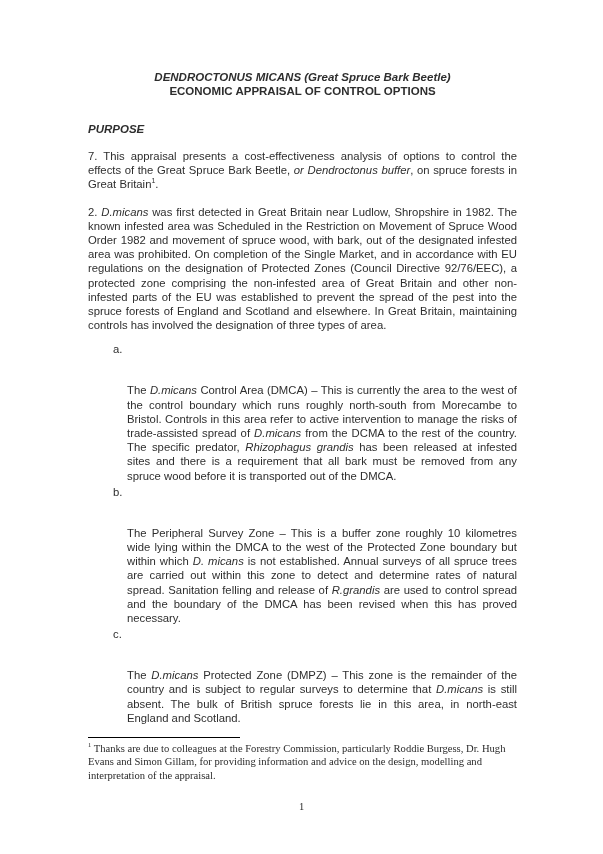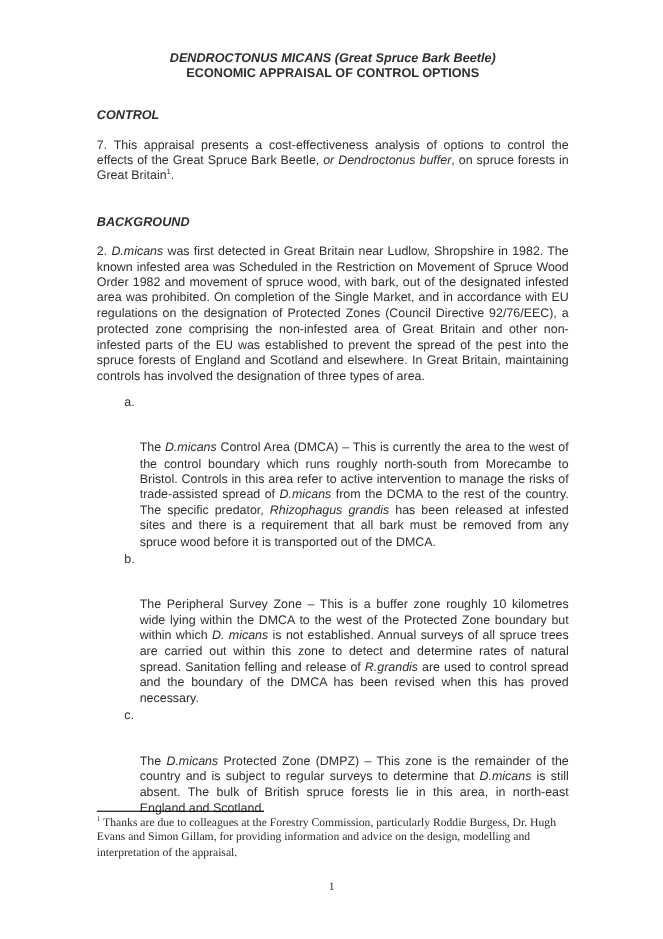--- a/index.html
+++ b/index.html
@@ -14,21 +14,21 @@
     background: #ffffff;
     font-family: "Liberation Sans", sans-serif;
     color: #2e2e2e;
     overflow: hidden;
   }
   .content {
     position: absolute;
     left: 88px;
     top: 0;
     width: 429px;
-    padding-top: 46px;
+    padding-top: 70px;
   }
   .title1 {
     text-align: center;
     font-weight: bold;
     font-style: italic;
     font-size: 11.5px;
     line-height: 14px;
   }
   .title2 {
     text-align: center;
@@ -104,24 +104,23 @@
 </style>
 </head>
 <body>
 
 <div class="page">
   <div class="content">
 
     <div class="title1">DENDROCTONUS MICANS (Great Spruce Bark Beetle)</div>
     <div class="title2">ECONOMIC APPRAISAL OF CONTROL OPTIONS</div>
 
-    <div class="heading purpose">CONTROL</div>
+    <div class="heading purpose">PURPOSE</div>
     <div class="para"><span>7. This appraisal presents a cost-effectiveness analysis of options to control the effects of the Great Spruce Bark Beetle, </span><span class="italic">or Dendroctonus buffer</span><span>, on spruce forests in Great Britain</span><sup>1</sup><span>.</span></div>
 
-    <div class="heading background">BACKGROUND</div>
     <div class="para"><span>2. </span><span class="italic">D.micans</span><span> was first detected in Great Britain near Ludlow, Shropshire in 1982.  The known infested area was Scheduled in the Restriction on Movement of Spruce Wood Order 1982 and movement of spruce wood, with bark, out of the designated infested area was prohibited.  On completion of the Single Market, and in accordance with EU regulations on the designation of Protected Zones (Council Directive 92/76/EEC), a protected zone comprising the non-infested area of Great Britain and other non-infested parts of the EU was established to prevent the spread of the pest into the spruce forests of England and Scotland and elsewhere.  In Great Britain, maintaining controls has involved the designation of three types of area.</span></div>
 
     <div class="list">
       <div class="list-item">
         <div class="list-marker">a.</div>
         <div class="list-text"><span>The </span><span class="italic">D.micans</span><span> Control Area (DMCA) – This is currently the area to the west of the control boundary which runs roughly north-south from Morecambe to Bristol.  Controls in this area refer to active intervention to manage the risks of trade-assisted spread of </span><span class="italic">D.micans</span><span> from the DCMA to the rest of the country.  The specific predator, </span><span class="italic">Rhizophagus grandis</span><span> has been released at infested sites and there is a requirement that all bark must be removed from any spruce wood before it is transported out of the DMCA.</span></div>
       </div>
       <div class="list-item">
         <div class="list-marker">b.</div>
         <div class="list-text"><span>The Peripheral Survey Zone – This is a buffer zone roughly 10 kilometres wide lying within the DMCA to the west of the Protected Zone boundary but within which </span><span class="italic">D. micans</span><span> is not established.  Annual surveys of all spruce trees are carried out within this zone to detect and determine rates of natural spread.  Sanitation felling and release of </span><span class="italic">R.grandis</span><span> are used to control spread and the boundary of the DMCA has been revised when this has proved necessary.</span></div>

